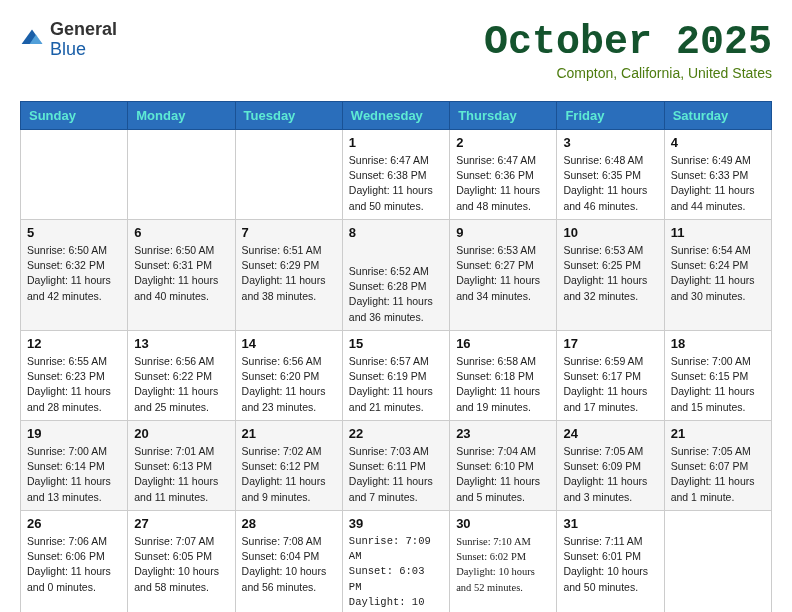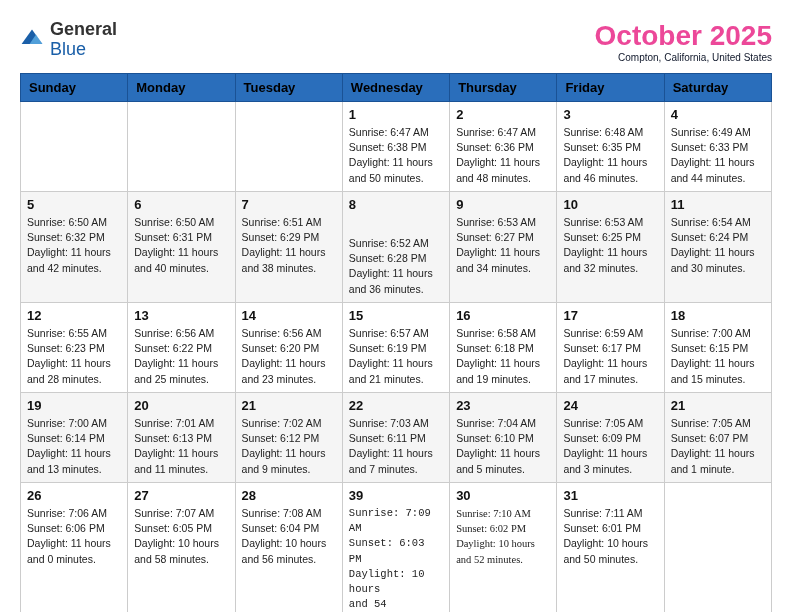--- a/index.html
+++ b/index.html
@@ -7,21 +7,21 @@
       font-family: Arial, sans-serif;
       background: #fff;
       width: 792px;
       min-height: 612px;
       padding: 20px;
     }
     .header {
       display: flex;
       justify-content: space-between;
       align-items: flex-start;
-      margin-bottom: 10px;
+      margin-bottom: 20px;
     }
     .logo {
       display: flex;
       align-items: center;
     }
     .logo-text {
       display: flex;
       flex-direction: column;
       line-height: 1.1;
     }
@@ -37,36 +37,37 @@
     }
     .logo-icon {
       width: 24px;
       height: 24px;
       margin-right: 6px;
     }
     .title-block {
       text-align: right;
     }
     .month-title {
-      font-size: 28px;
+      font-size: 40px;
       font-weight: bold;
-      color: #ec4899;
+      color: #14532d;
+      font-family: Liberation Mono, monospace;
     }
     .location {
-      font-size: 10px;
-      color: #0f172a;
+      font-size: 14px;
+      color: #4d7c0f;
     }
     .calendar {
       width: 100%;
       border-collapse: collapse;
       border: 1px solid #ccc;
     }
     .calendar th {
       background-color: #2a6ebb;
-      color: #000000;
+      color: #5eead4;
       text-align: left;
       padding: 6px 8px;
       font-size: 13px;
       border: 1px solid #1a5295;
     }
     .calendar td {
       vertical-align: top;
       padding: 5px 6px;
       font-size: 11px;
       color: #222;

